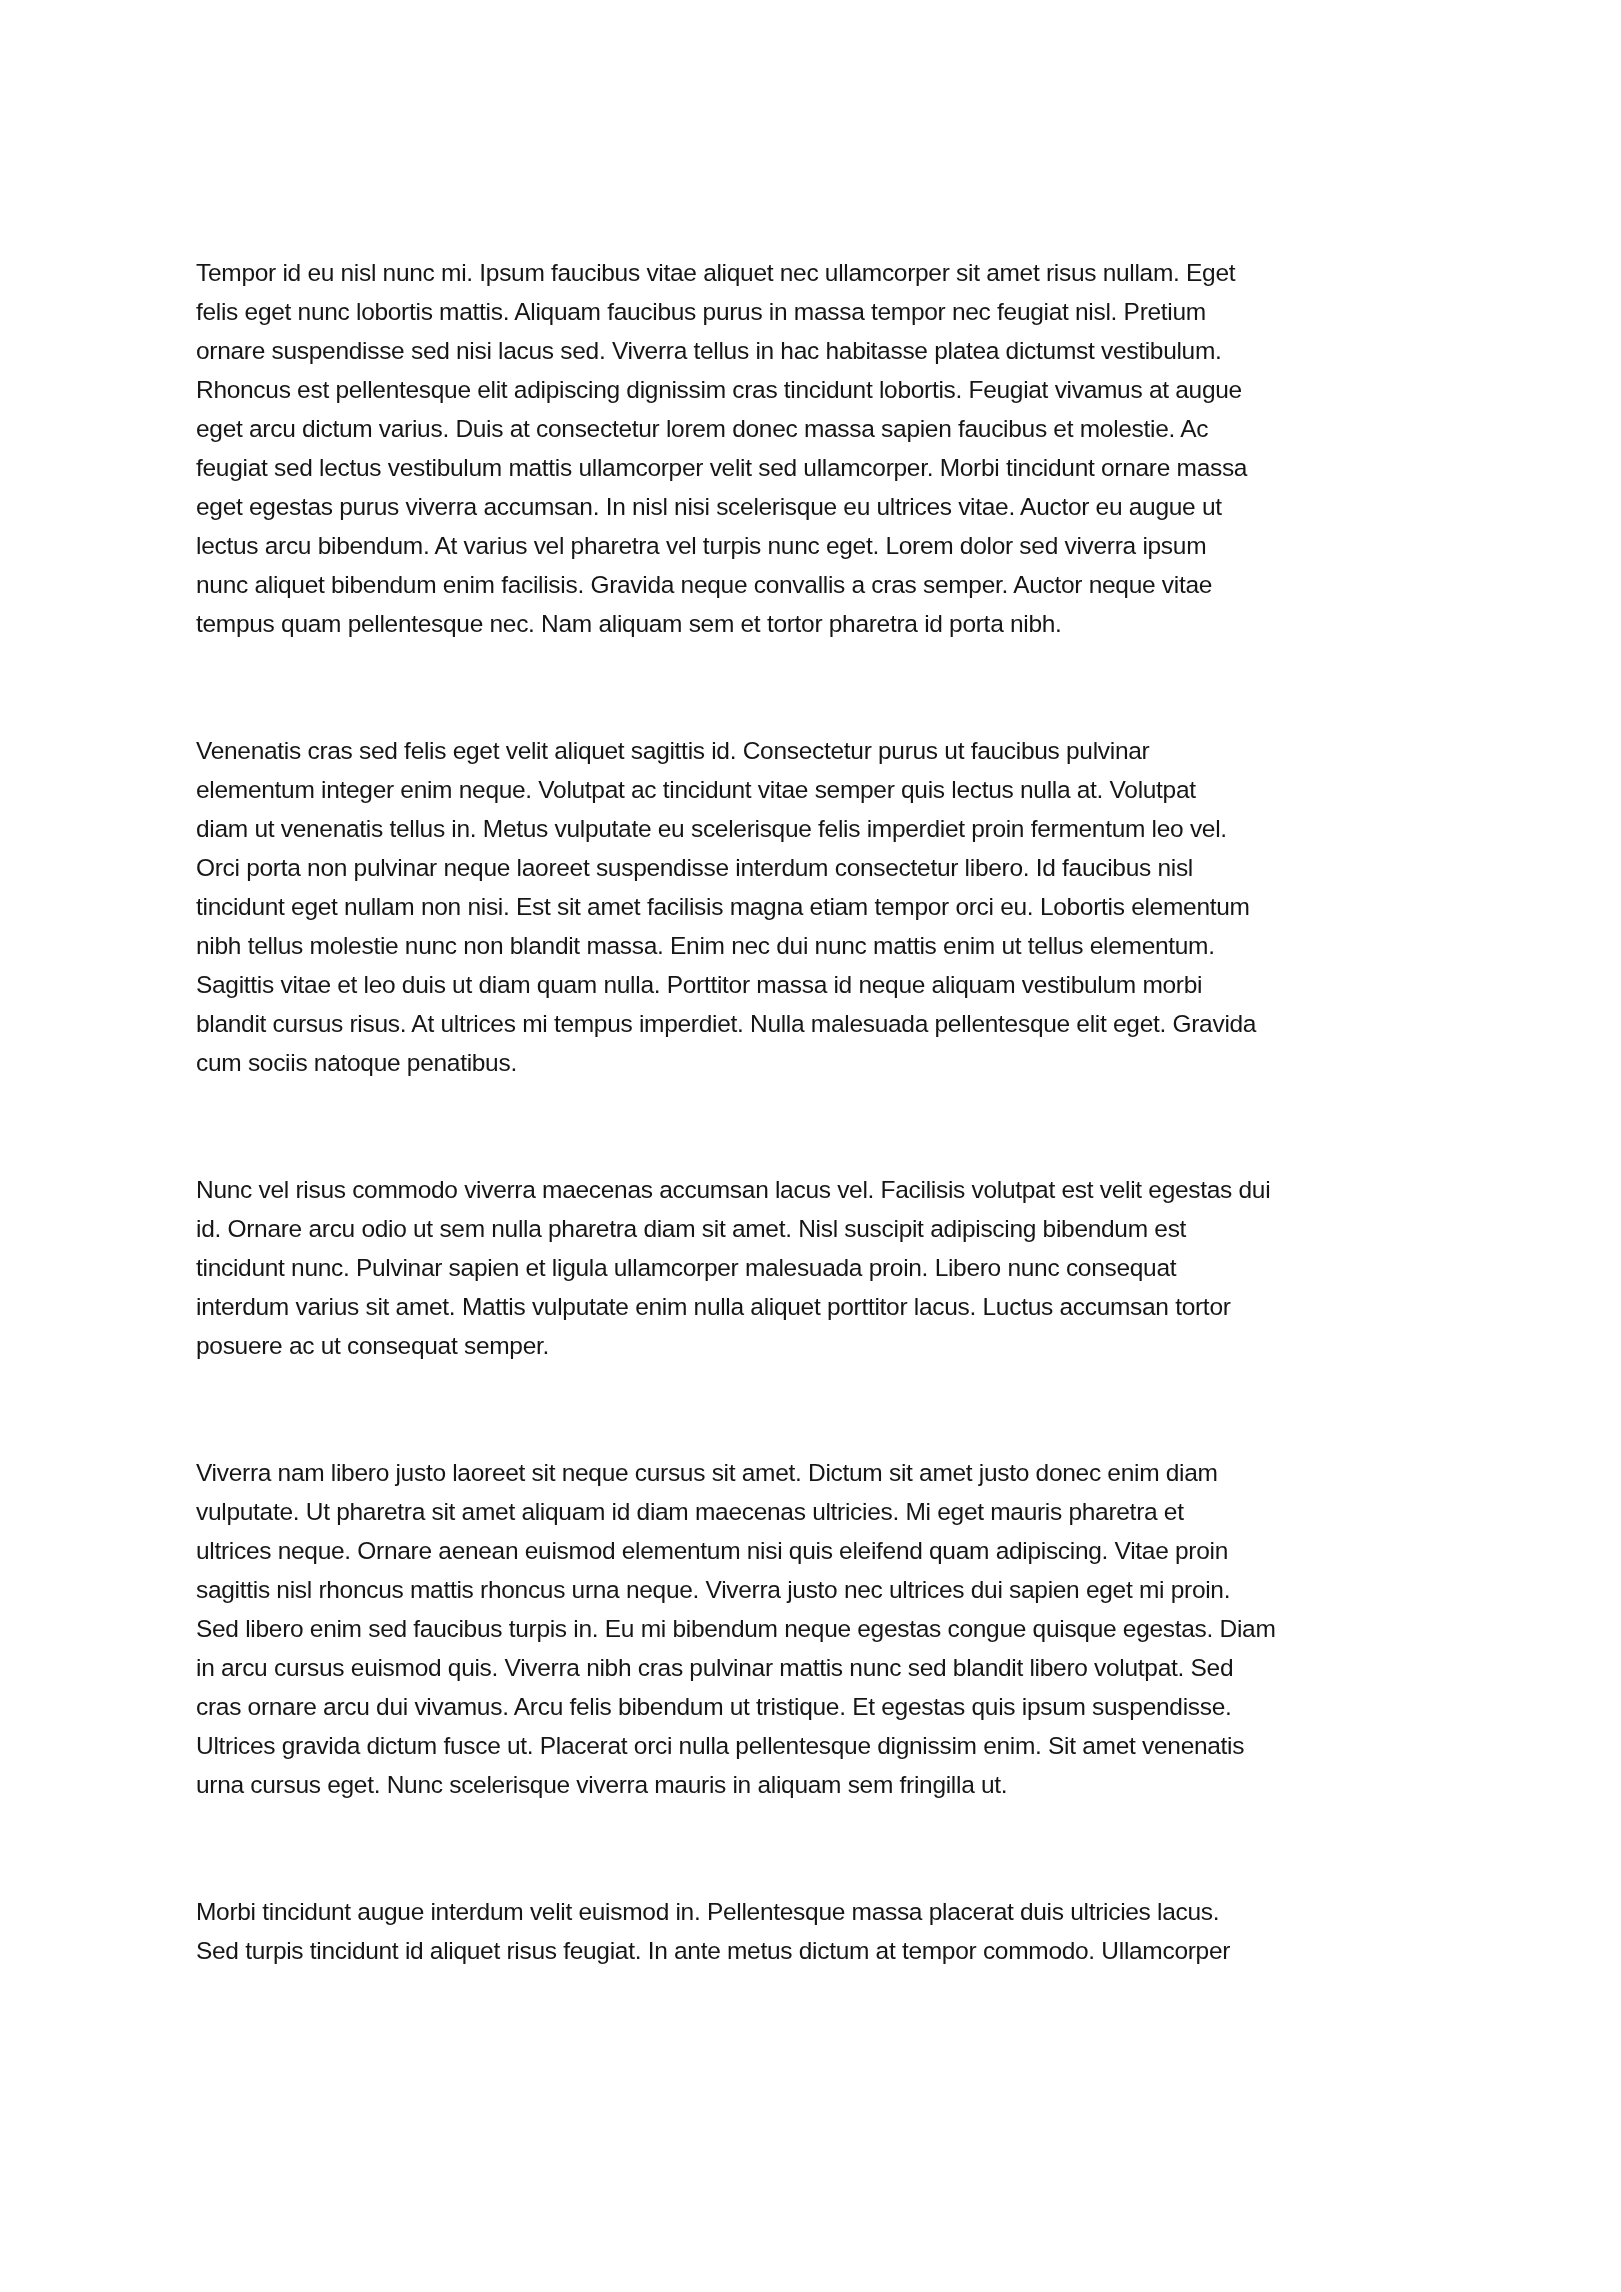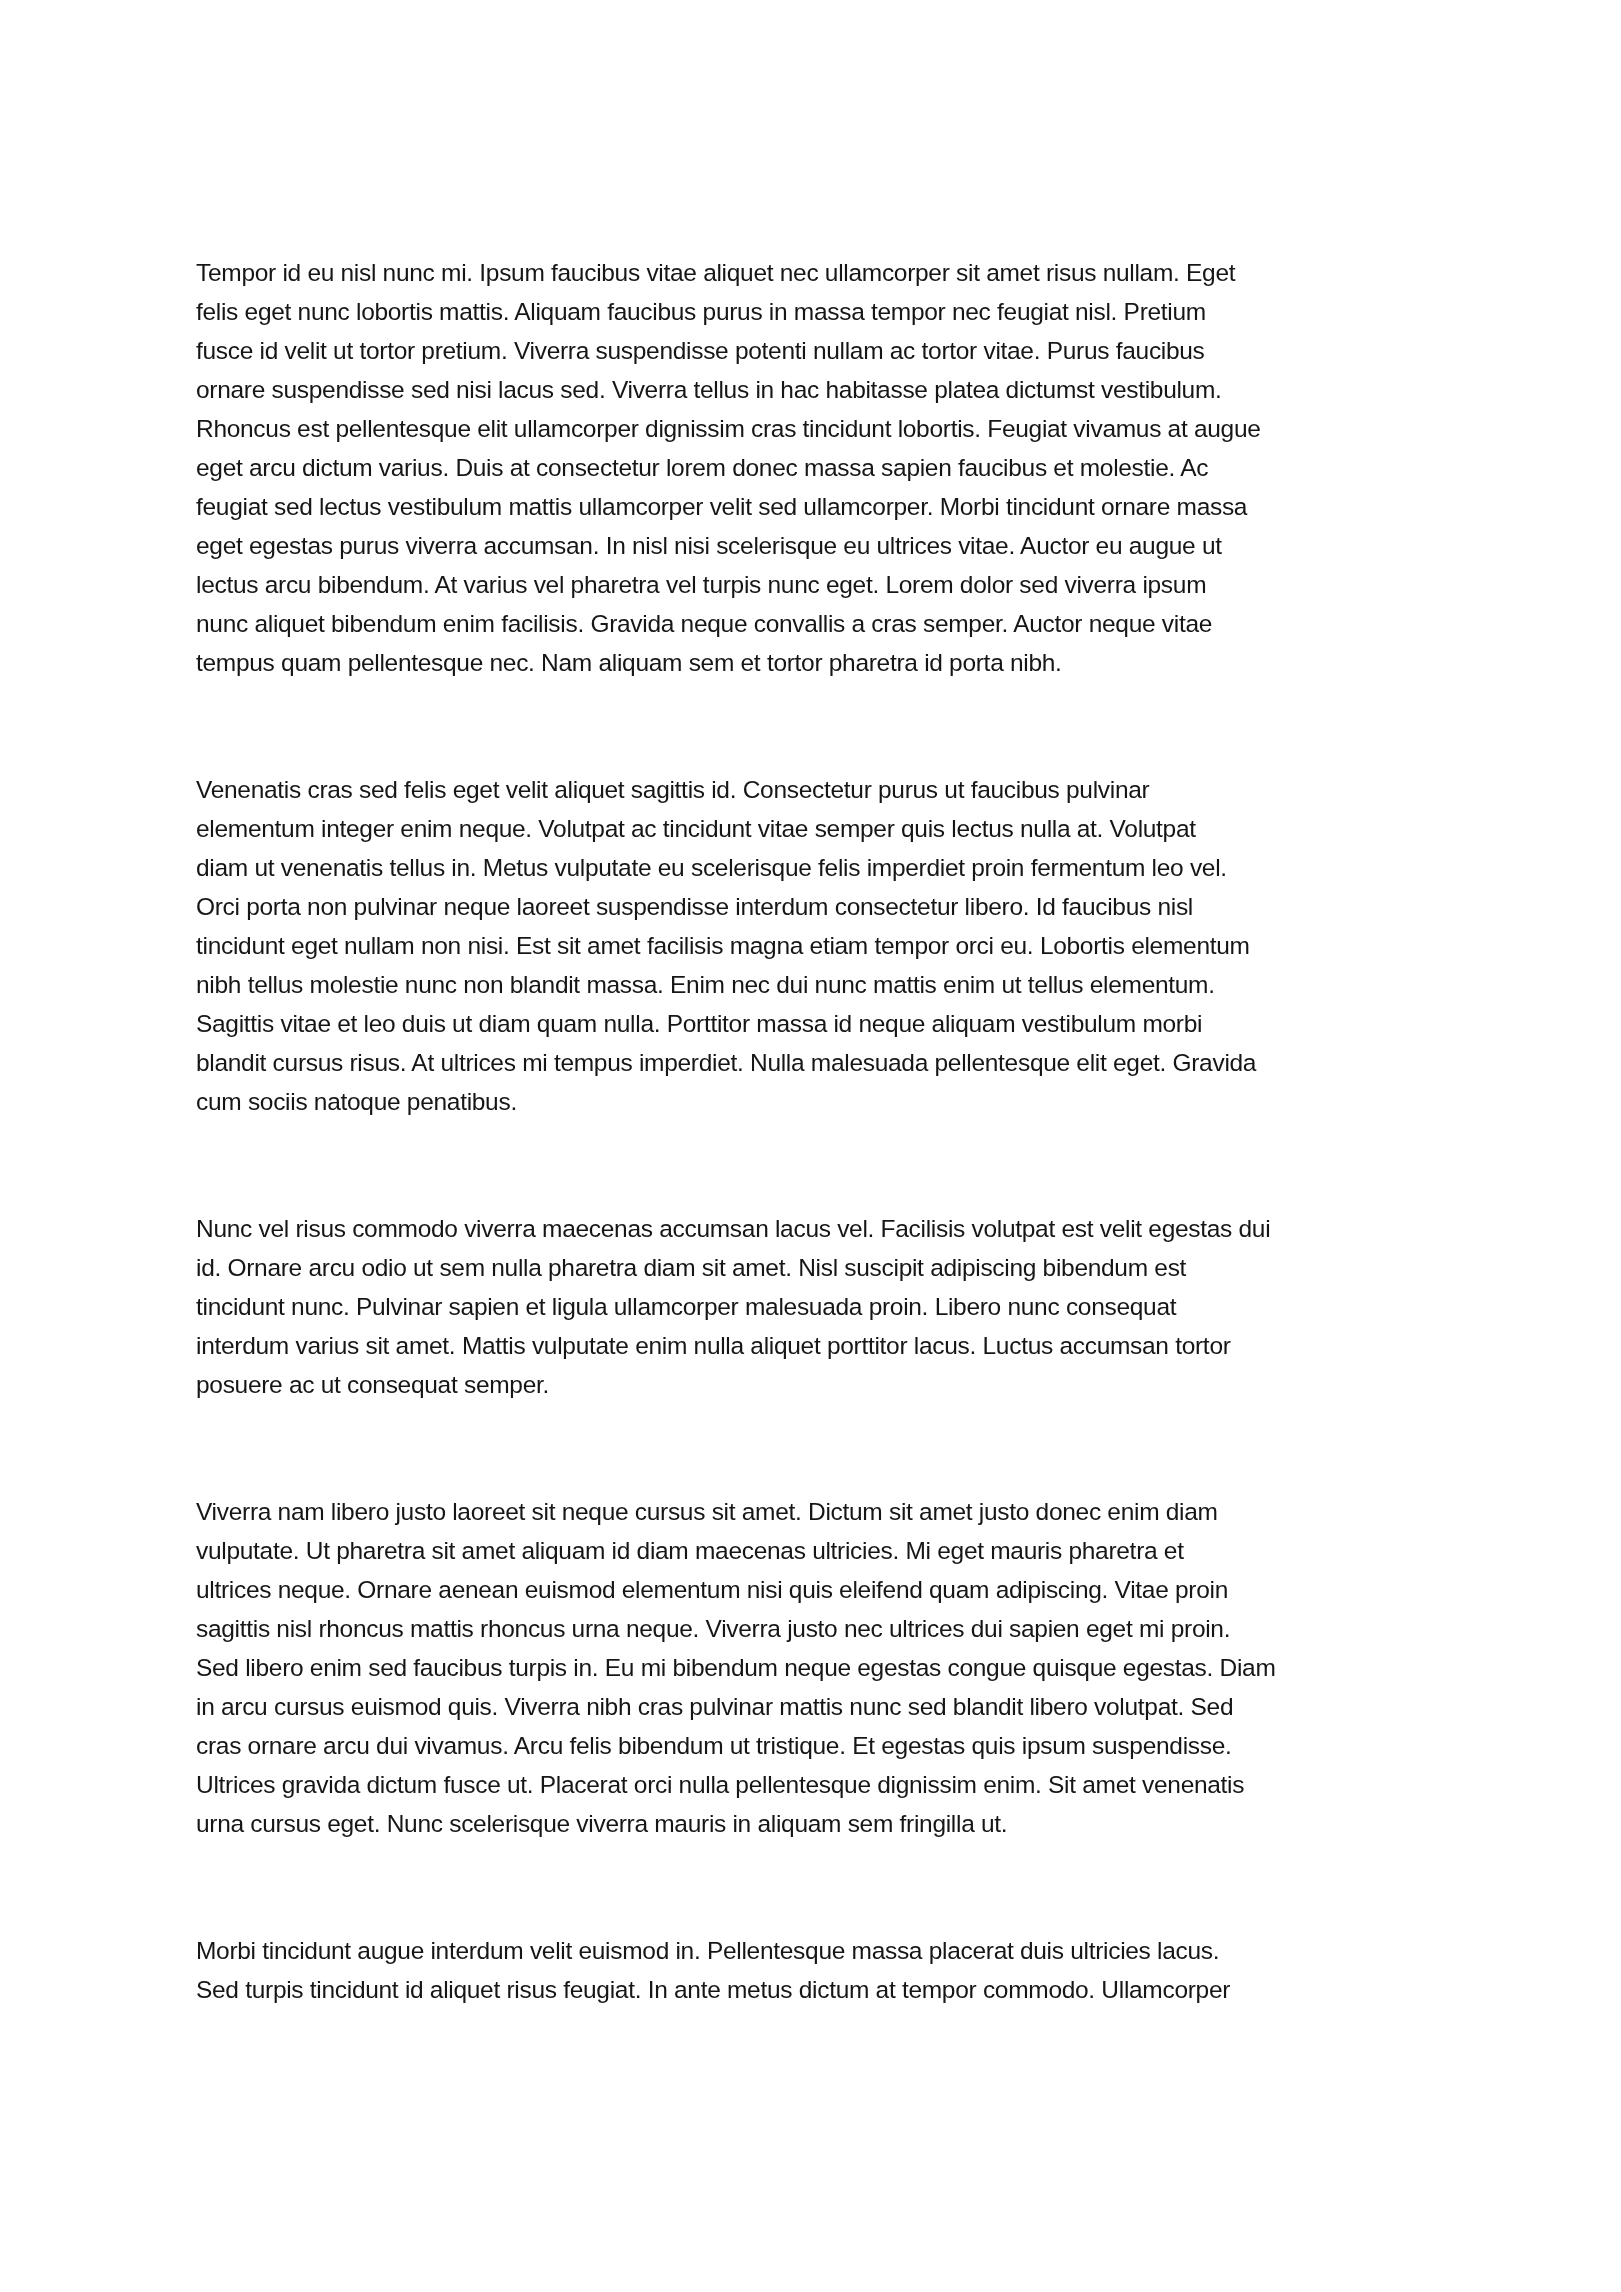--- a/index.html
+++ b/index.html
@@ -37,23 +37,22 @@
     color: #161616;
   }
 </style>
 </head>
 <body>
 
 <main class="page">
   <section class="para">
       <div class="line">Tempor id eu nisl nunc mi. Ipsum faucibus vitae aliquet nec ullamcorper sit amet risus nullam. Eget</div>
       <div class="line">felis eget nunc lobortis mattis. Aliquam faucibus purus in massa tempor nec feugiat nisl. Pretium</div>
-      <div class="line">fusce id velit ut tortor pretium. Viverra suspendisse potenti nullam ac tortor vitae. Purus faucibus</div>
       <div class="line">ornare suspendisse sed nisi lacus sed. Viverra tellus in hac habitasse platea dictumst vestibulum.</div>
-      <div class="line">Rhoncus est pellentesque elit ullamcorper dignissim cras tincidunt lobortis. Feugiat vivamus at augue</div>
+      <div class="line">Rhoncus est pellentesque elit adipiscing dignissim cras tincidunt lobortis. Feugiat vivamus at augue</div>
       <div class="line">eget arcu dictum varius. Duis at consectetur lorem donec massa sapien faucibus et molestie. Ac</div>
       <div class="line">feugiat sed lectus vestibulum mattis ullamcorper velit sed ullamcorper. Morbi tincidunt ornare massa</div>
       <div class="line">eget egestas purus viverra accumsan. In nisl nisi scelerisque eu ultrices vitae. Auctor eu augue ut</div>
       <div class="line">lectus arcu bibendum. At varius vel pharetra vel turpis nunc eget. Lorem dolor sed viverra ipsum</div>
       <div class="line">nunc aliquet bibendum enim facilisis. Gravida neque convallis a cras semper. Auctor neque vitae</div>
       <div class="line">tempus quam pellentesque nec. Nam aliquam sem et tortor pharetra id porta nibh.</div>
     </section>
   <section class="para">
       <div class="line">Venenatis cras sed felis eget velit aliquet sagittis id. Consectetur purus ut faucibus pulvinar</div>
       <div class="line">elementum integer enim neque. Volutpat ac tincidunt vitae semper quis lectus nulla at. Volutpat</div>

